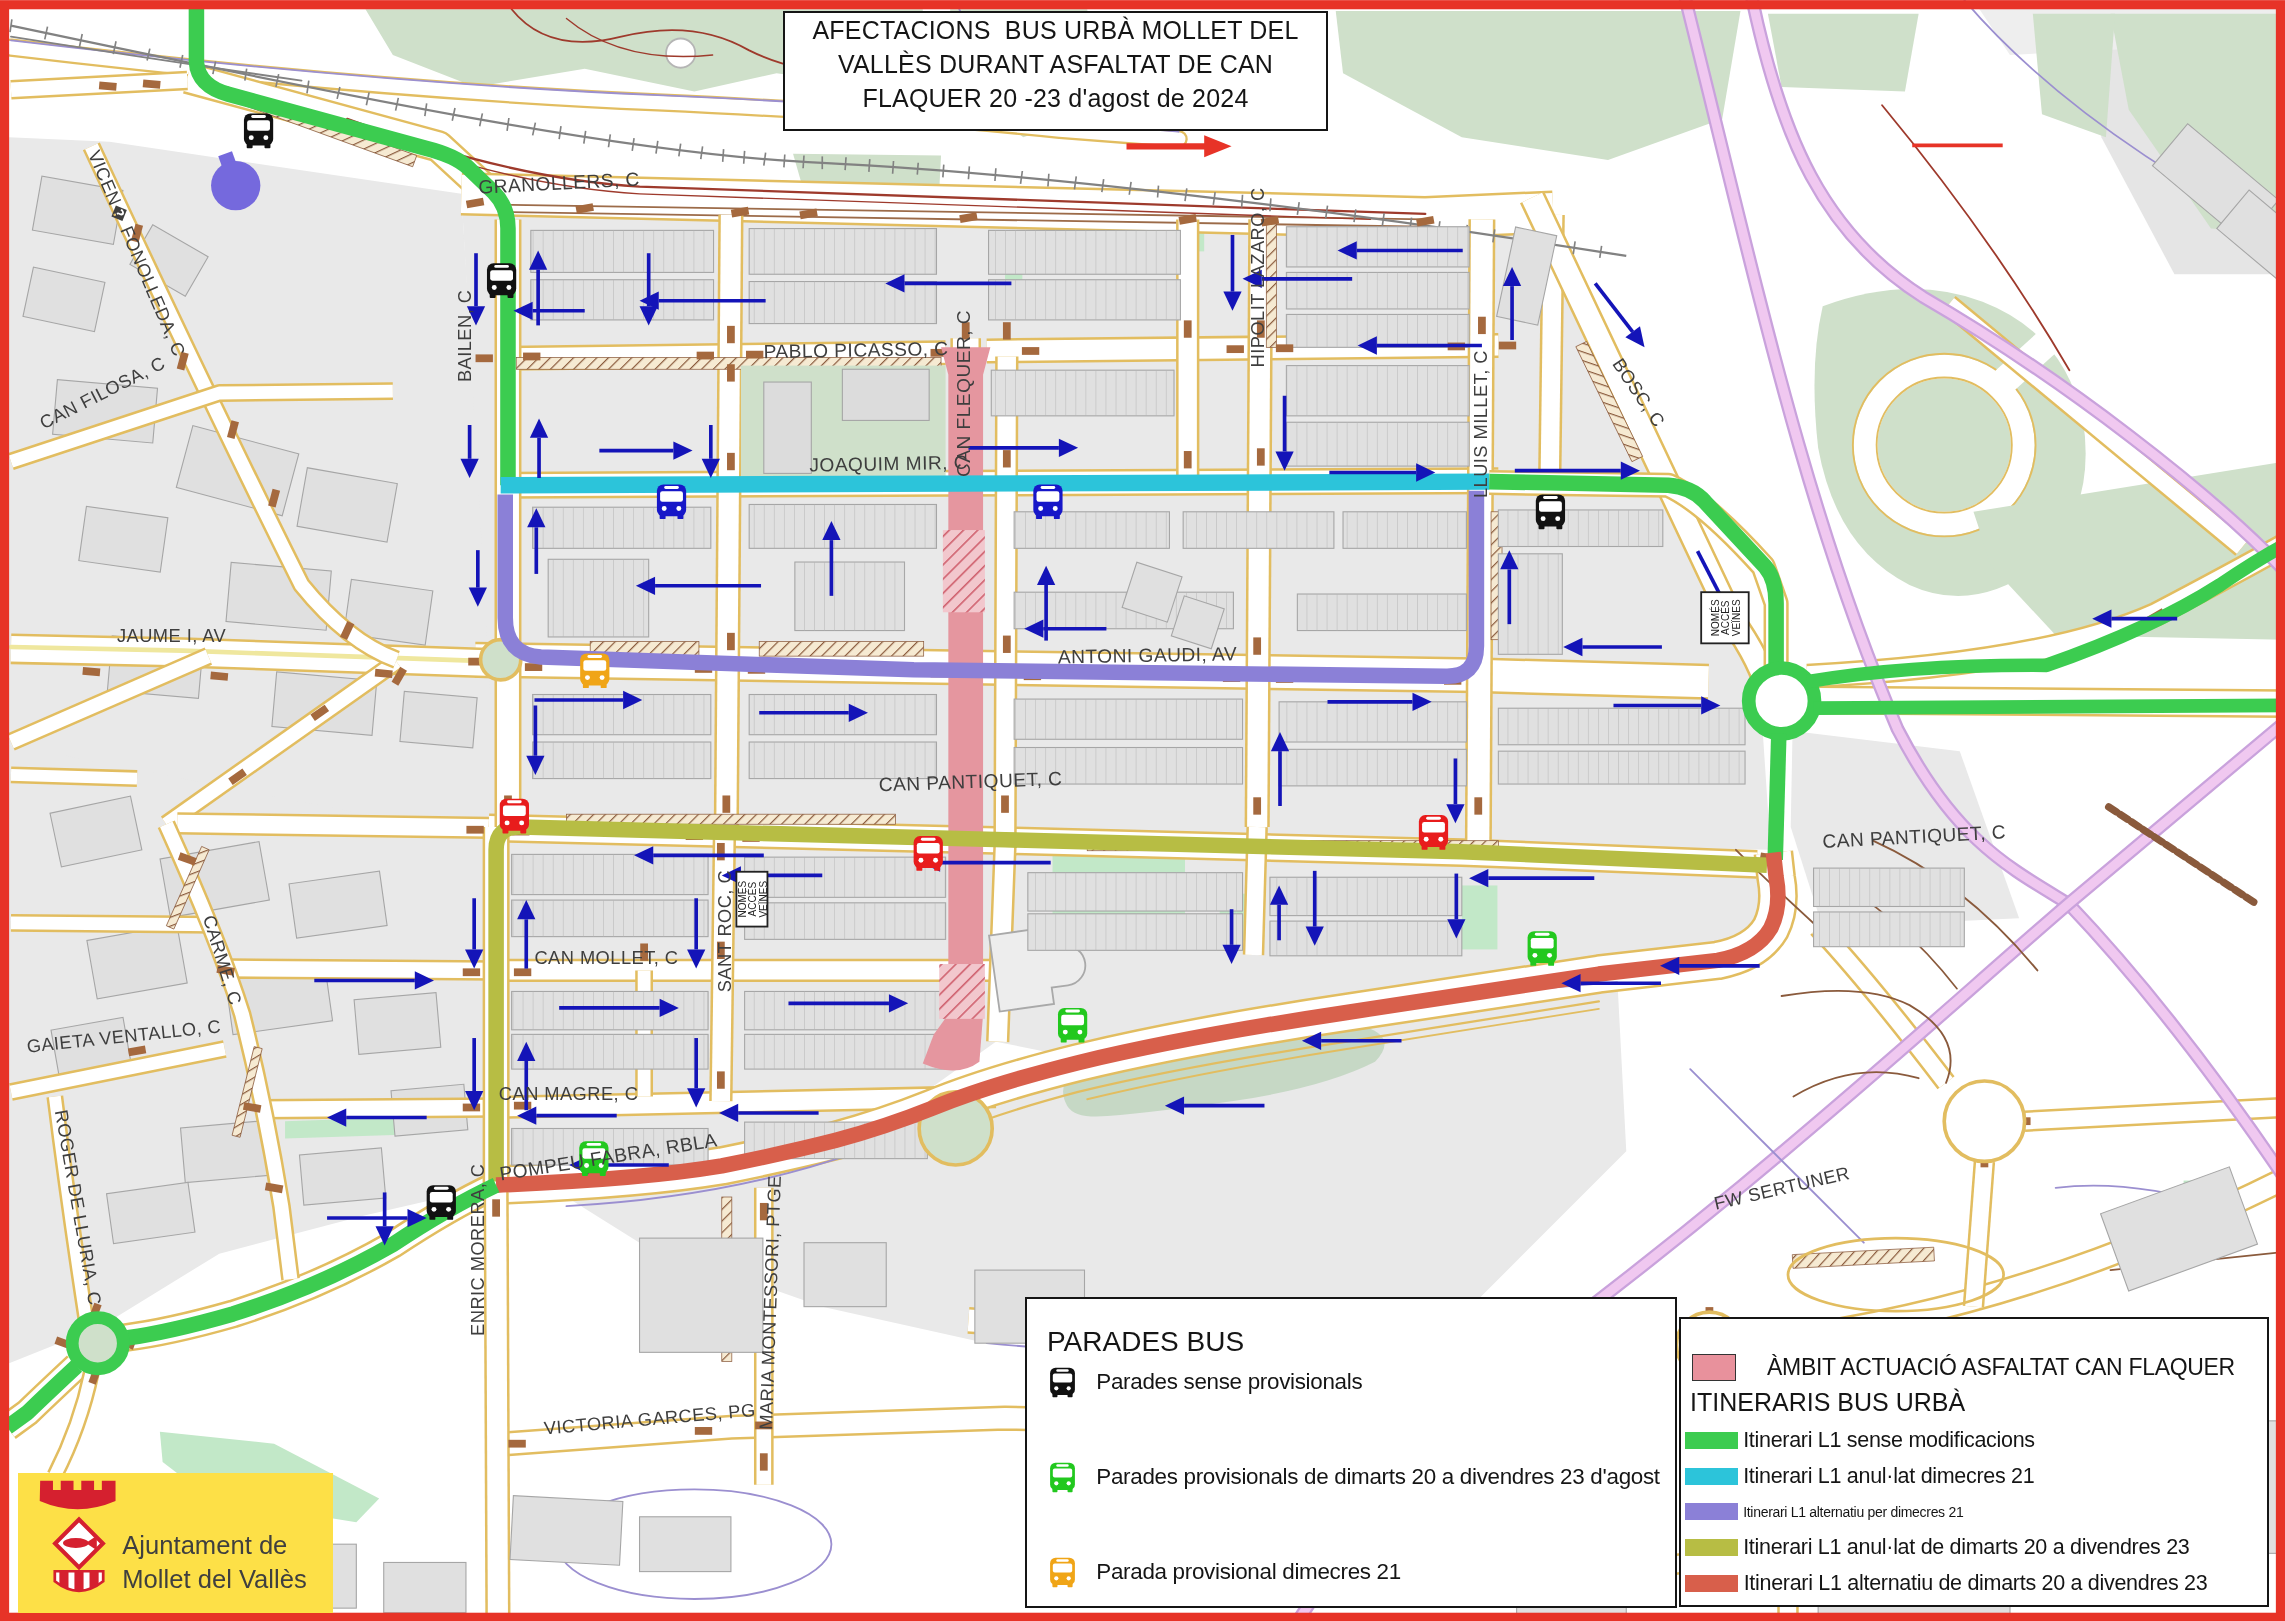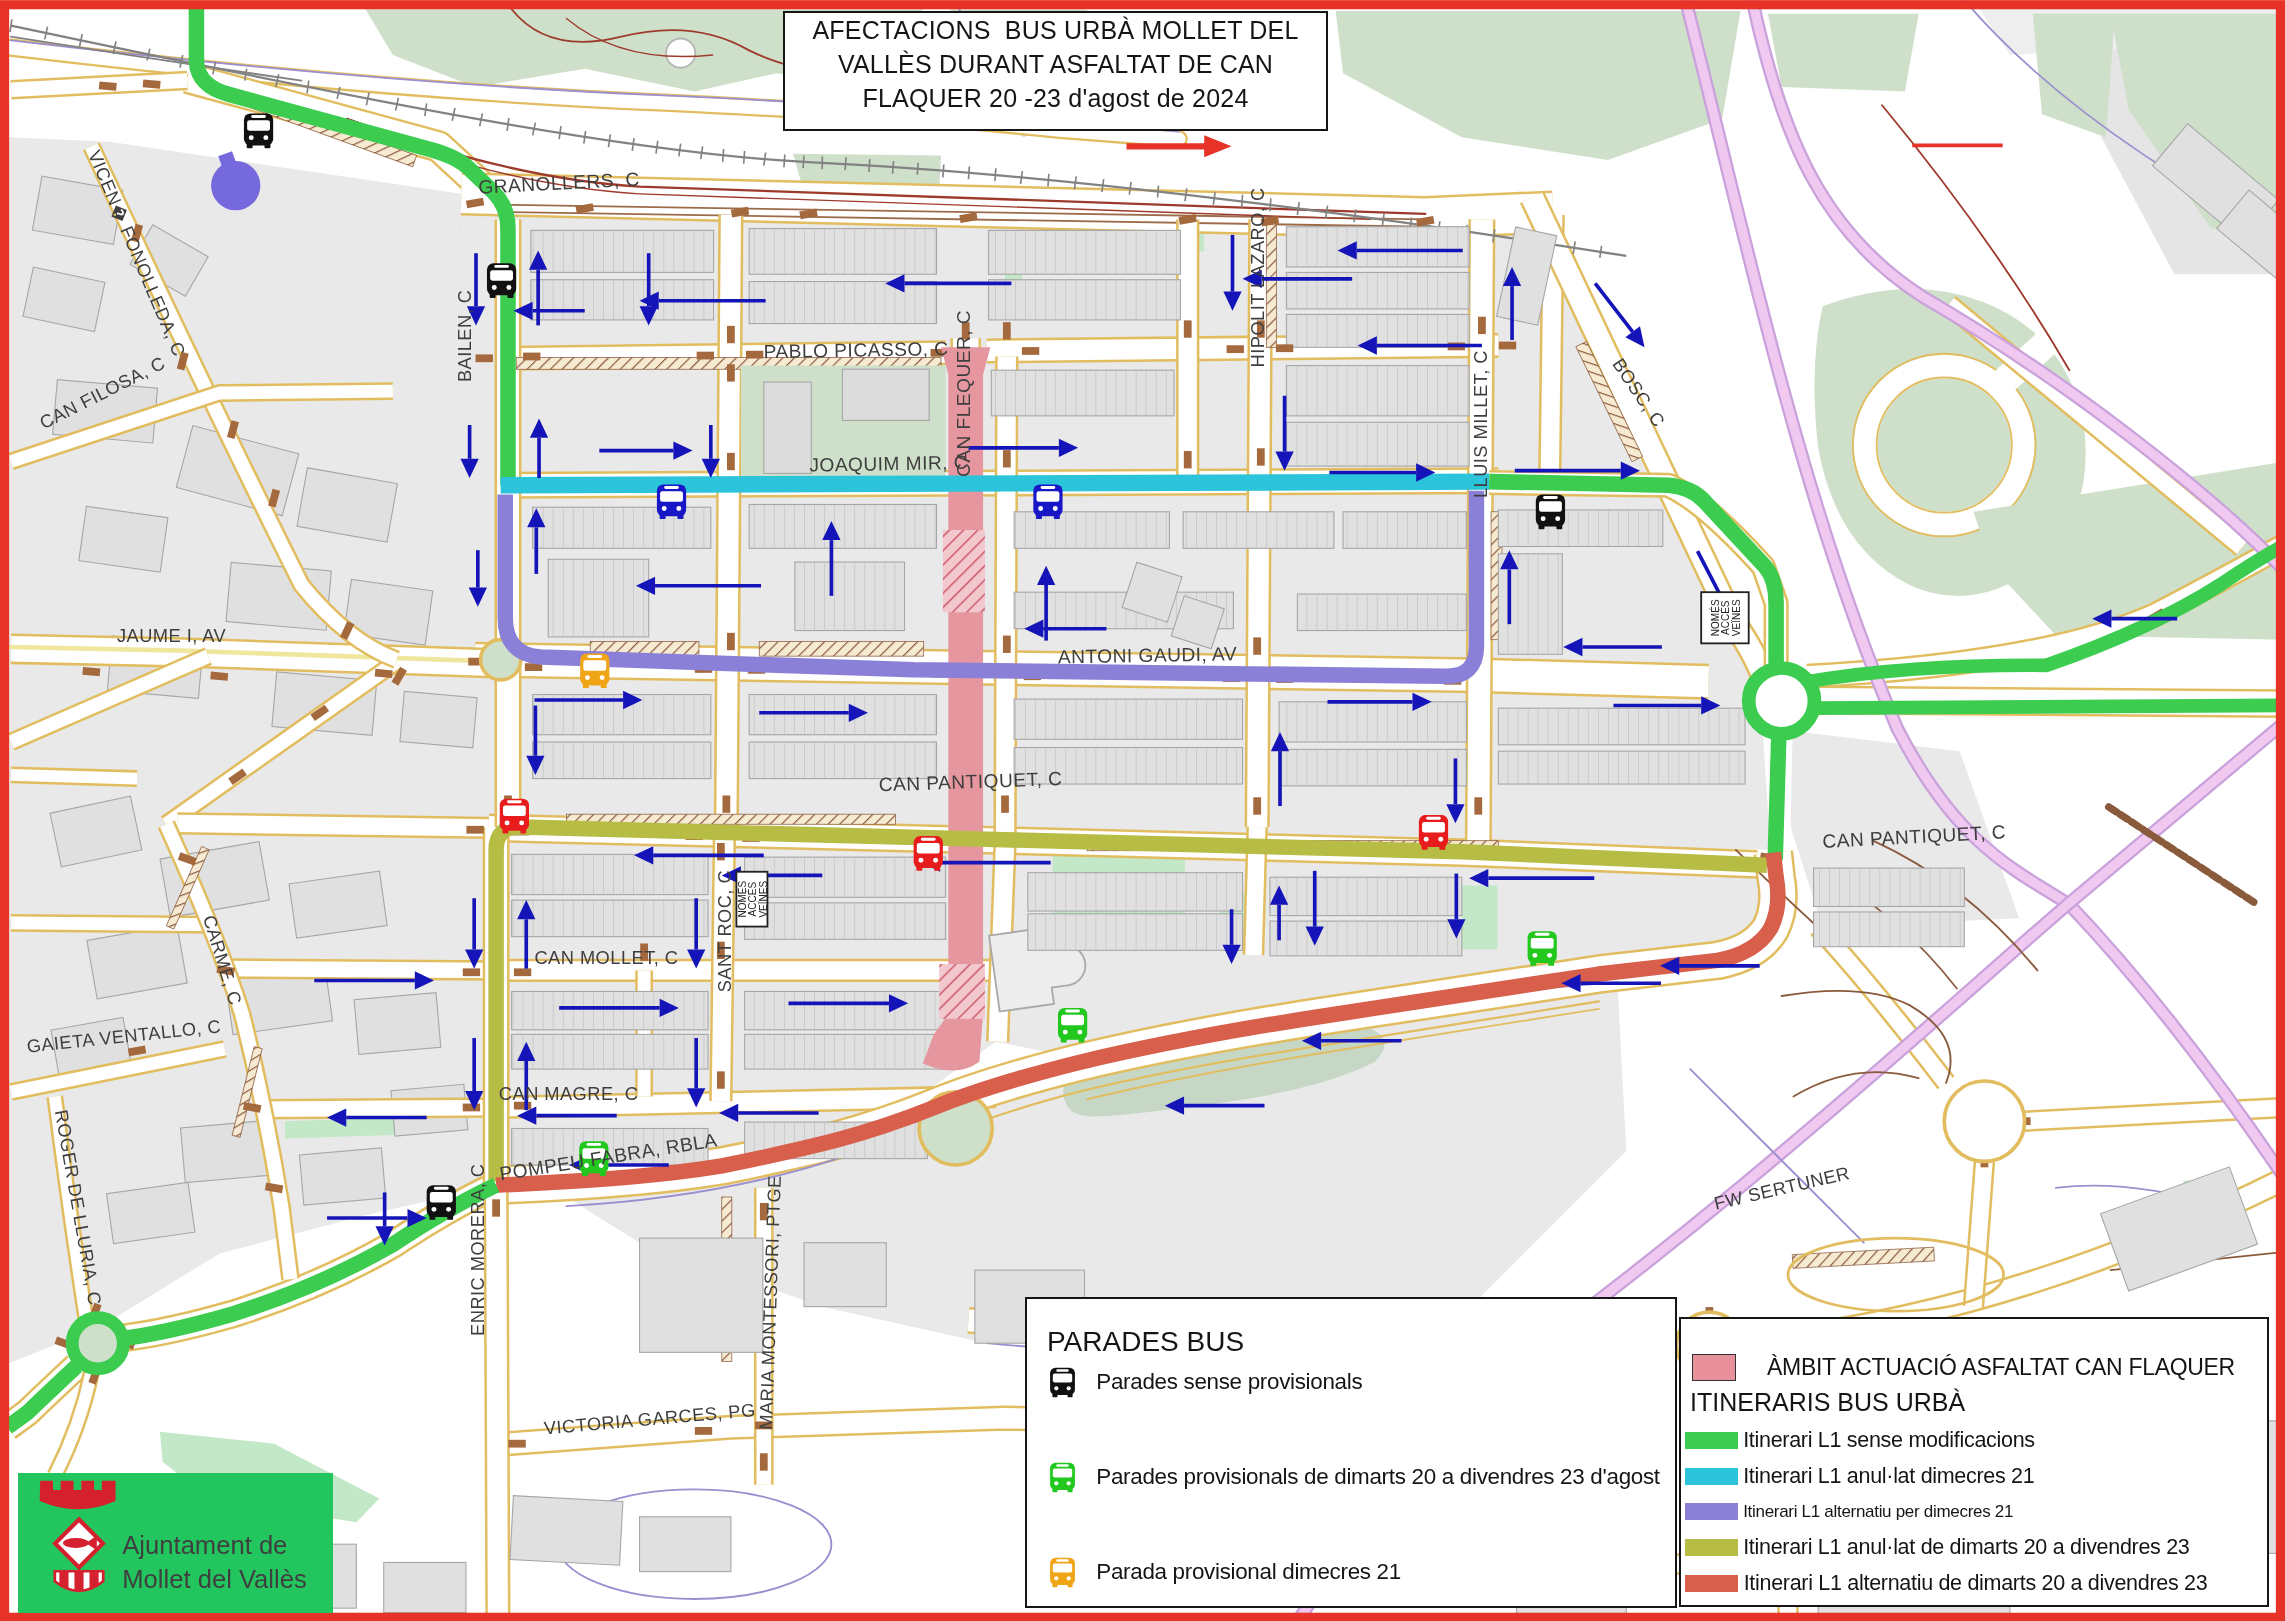--- a/index.html
+++ b/index.html
@@ -812,32 +812,32 @@
     <div class="row" style="left:3.7px;top:104px;height:35px;gap:5.5px;white-space:nowrap">
       <span style="width:53px;height:17.4px;background:#3ccc50;display:inline-block;flex:0 0 auto"></span>
       <span style="font-size:21.5px;letter-spacing:-0.3px">Itinerari L1 sense modificacions</span>
     </div>
     <div class="row" style="left:3.7px;top:140px;height:35px;gap:5.5px;white-space:nowrap">
       <span style="width:53px;height:17.4px;background:#2cc4da;display:inline-block;flex:0 0 auto"></span>
       <span style="font-size:21.5px;letter-spacing:-0.3px">Itinerari L1 anul·lat dimecres 21</span>
     </div>
     <div class="row" style="left:3.7px;top:175px;height:35px;gap:5.5px;white-space:nowrap">
       <span style="width:53px;height:17.4px;background:#8b80d7;display:inline-block;flex:0 0 auto"></span>
-      <span style="font-size:17px;letter-spacing:-0.3px">Itinerari L1 alternatiu per dimecres 21</span>
+      <span style="font-size:14px;letter-spacing:-0.3px">Itinerari L1 alternatiu per dimecres 21</span>
     </div>
     <div class="row" style="left:3.7px;top:211px;height:35px;gap:5.5px;white-space:nowrap">
       <span style="width:53px;height:17.4px;background:#b7bd44;display:inline-block;flex:0 0 auto"></span>
       <span style="font-size:21.5px;letter-spacing:-0.3px">Itinerari L1 anul·lat de dimarts 20 a divendres 23</span>
     </div>
     <div class="row" style="left:3.7px;top:247px;height:35px;gap:6px;white-space:nowrap">
       <span style="width:53px;height:17.4px;background:#d85f4b;display:inline-block;flex:0 0 auto"></span>
       <span style="font-size:21.5px;letter-spacing:-0.3px">Itinerari L1 alternatiu de dimarts 20 a divendres 23</span>
     </div>
   </div>
-<div style="position:absolute;left:18.3px;top:1473px;width:315px;height:140px;background:#22c55e">
+<div style="position:absolute;left:18.3px;top:1473px;width:315px;height:140px;background:#fde047">
 <svg width="96" height="137" viewBox="0 0 105 150" style="position:absolute;left:12.8px;top:5.5px">
 <path d="M10,2 h14 v10 h8.5 V2 h14 v10 h8.5 V2 h14 v10 h8.5 V2 h15 v22 q-21,9 -41.5,9 t-41.5,-9 Z" fill="#d5202f"></path>
 <rect x="34" y="52" width="37" height="37" transform="rotate(45 52.5 70.5)" fill="#fff" stroke="#d5202f" stroke-width="4.5"></rect>
 <ellipse cx="49" cy="70" rx="14" ry="5.5" fill="#d5202f"></ellipse>
       <path d="M60,70 l12,-8 v16 Z" fill="#d5202f"></path>
 <path d="M26,101 h53 v11 q-26.5,21 -53,0 Z" fill="#fff" stroke="#d5202f" stroke-width="3"></path>
 <clipPath id="shl">
         <path d="M26,101 h53 v11 q-26.5,21 -53,0 Z"></path>
       </clipPath>
 <g clip-path="url(#shl)">

